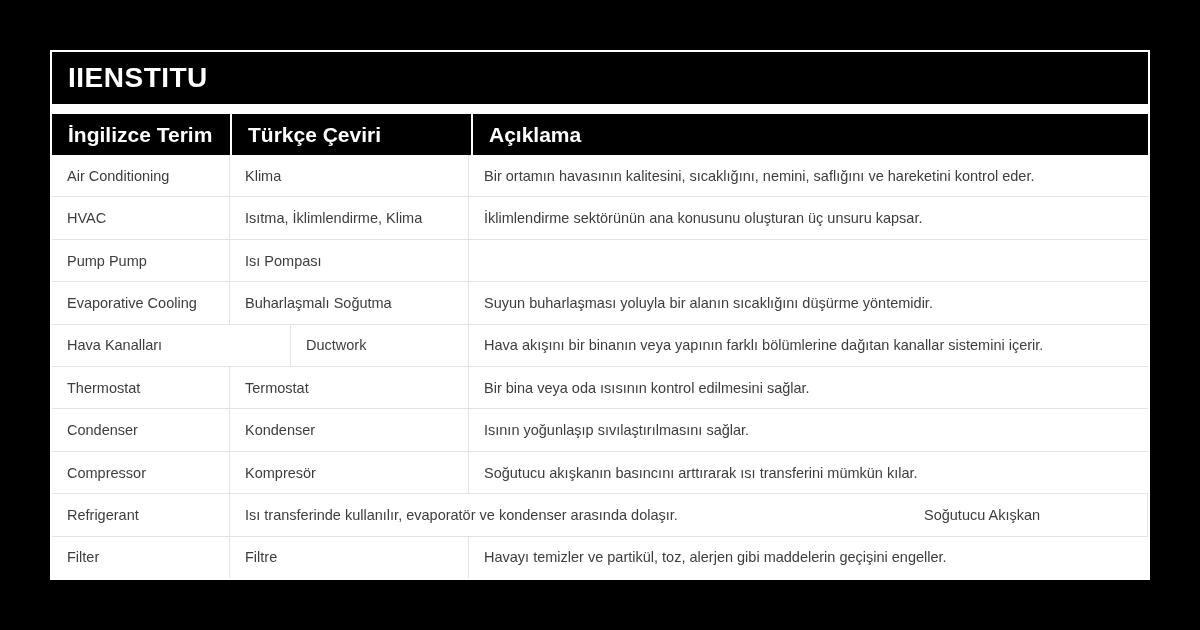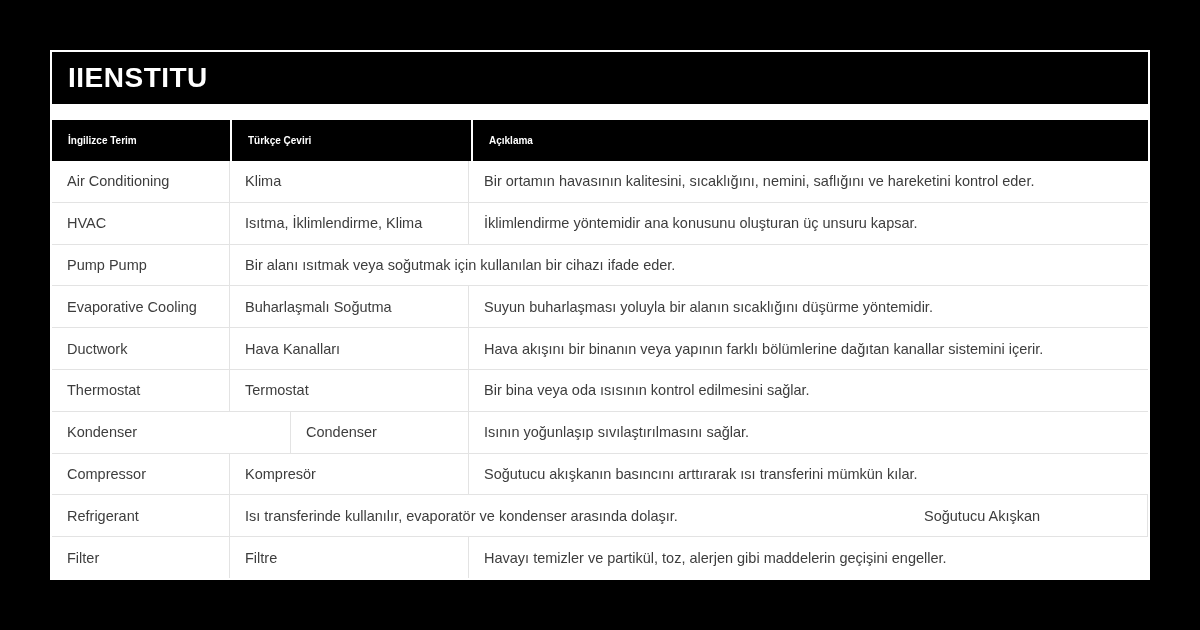--- a/index.html
+++ b/index.html
@@ -22,33 +22,33 @@
     height: 52px;
     flex: 0 0 52px;
     background: #000000;
     color: #ffffff;
     display: flex;
     align-items: center;
     padding-left: 16px;
     font-size: 28px;
     font-weight: bold;
     letter-spacing: 0.5px;
-    margin-bottom: 16px;
+    margin-bottom: 10px;
   }
   .header-row {
     height: 41px;
     flex: 0 0 41px;
     display: flex;
     background: #ffffff;
   }
   .hcell {
     background: #000000;
     color: #ffffff;
     font-weight: bold;
-    font-size: 10px;
+    font-size: 21px;
     display: flex;
     align-items: center;
     padding: 12px 16px;
   }
   .hcell + .hcell { margin-left: 2px; }
   .c1 { width: 178px; flex: 0 0 178px; }
   .c2 { width: 239px; flex: 0 0 239px; }
   .c3 { flex: 1 1 auto; min-width: 0; }
   .tbody {
     flex: 1 1 auto;
@@ -86,44 +86,44 @@
   </div>
   <div class="tbody">
       <div class="row">
         <div class="cell c1">Air Conditioning</div>
         <div class="cell c2">Klima</div>
         <div class="cell c3">Bir ortamın havasının kalitesini, sıcaklığını, nemini, saflığını ve hareketini kontrol eder.</div>
       </div>
       <div class="row">
         <div class="cell c1">HVAC</div>
         <div class="cell c2">Isıtma, İklimlendirme, Klima</div>
-        <div class="cell c3">İklimlendirme yöntemidir ana konusunu oluşturan üç unsuru kapsar.</div>
+        <div class="cell c3">İklimlendirme sektörünün ana konusunu oluşturan üç unsuru kapsar.</div>
       </div>
       <div class="row">
         <div class="cell c1">Pump Pump</div>
-        <div class="cell c3">Bir alanı ısıtmak veya soğutmak için kullanılan bir cihazı ifade eder.</div>
+        <div class="cell c2">Isı Pompası</div>
       </div>
       <div class="row">
         <div class="cell c1">Evaporative Cooling</div>
         <div class="cell c2">Buharlaşmalı Soğutma</div>
         <div class="cell c3">Suyun buharlaşması yoluyla bir alanın sıcaklığını düşürme yöntemidir.</div>
       </div>
       <div class="row">
+        <div class="cell c2">Hava Kanalları</div>
         <div class="cell c1">Ductwork</div>
-        <div class="cell c2">Hava Kanalları</div>
         <div class="cell c3">Hava akışını bir binanın veya yapının farklı bölümlerine dağıtan kanallar sistemini içerir.</div>
       </div>
       <div class="row">
         <div class="cell c1">Thermostat</div>
         <div class="cell c2">Termostat</div>
         <div class="cell c3">Bir bina veya oda ısısının kontrol edilmesini sağlar.</div>
       </div>
       <div class="row">
+        <div class="cell c1">Condenser</div>
         <div class="cell c2">Kondenser</div>
-        <div class="cell c1">Condenser</div>
         <div class="cell c3">Isının yoğunlaşıp sıvılaştırılmasını sağlar.</div>
       </div>
       <div class="row">
         <div class="cell c1">Compressor</div>
         <div class="cell c2">Kompresör</div>
         <div class="cell c3">Soğutucu akışkanın basıncını arttırarak ısı transferini mümkün kılar.</div>
       </div>
       <div class="row">
         <div class="cell c1">Refrigerant</div>
         <div class="cell c3">Isı transferinde kullanılır, evaporatör ve kondenser arasında dolaşır.</div>

